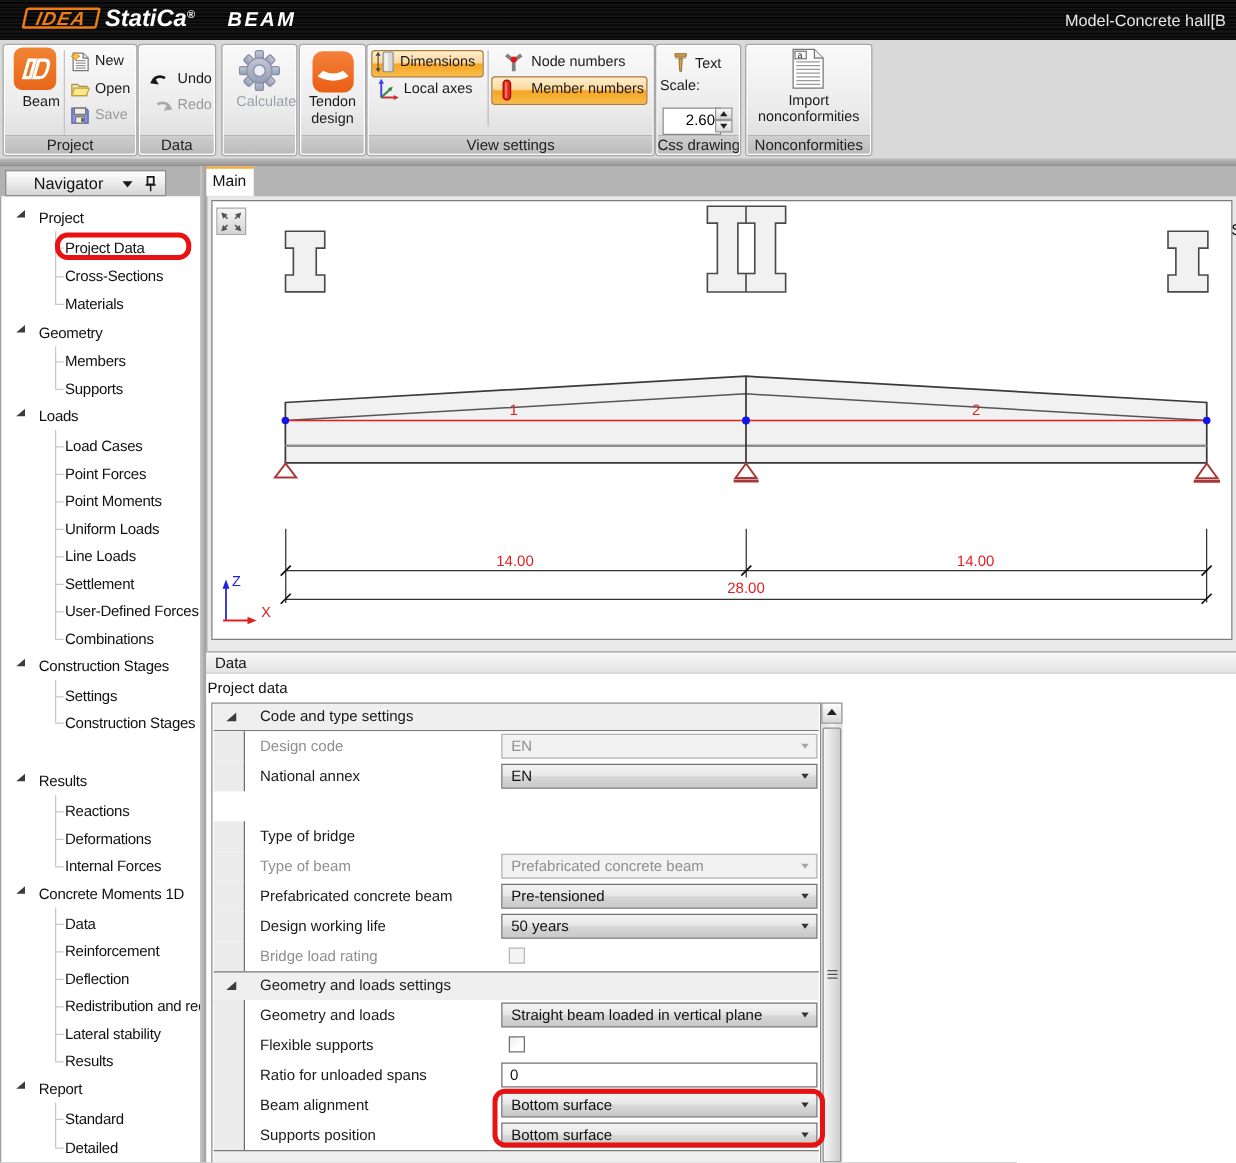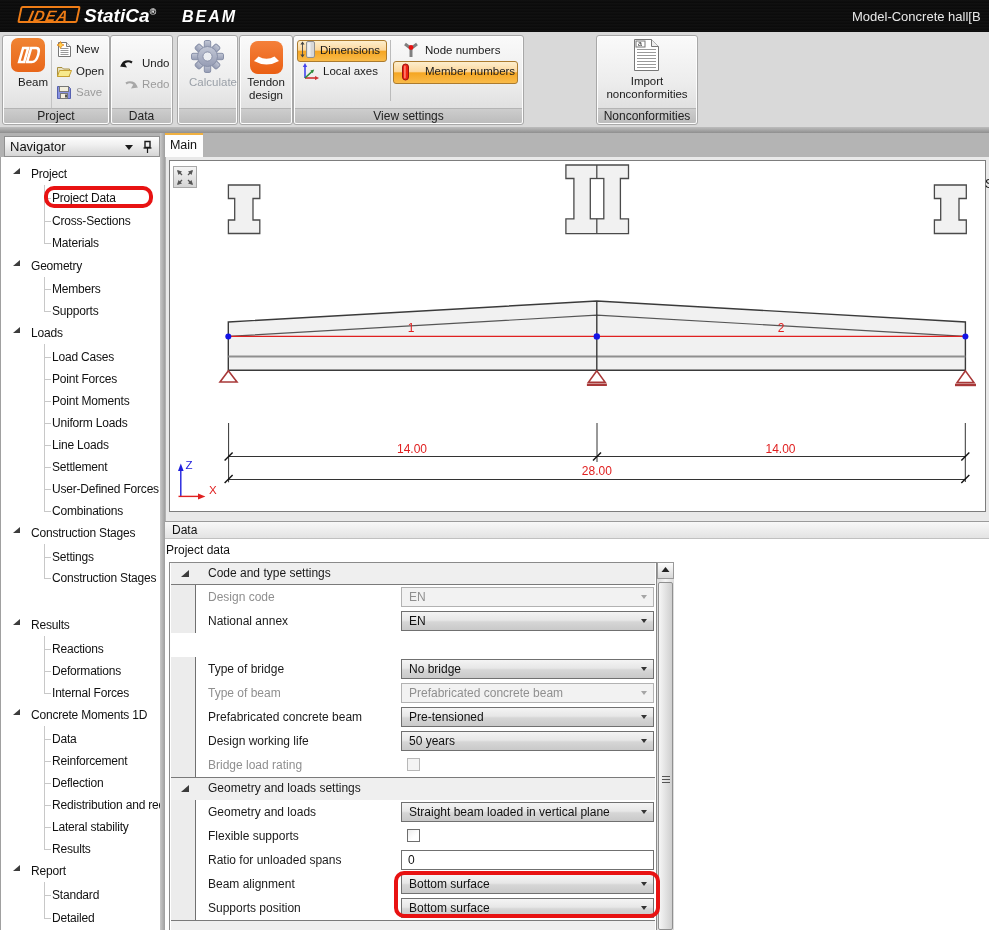--- a/index.html
+++ b/index.html
@@ -15,21 +15,21 @@
 
 #ribbon{left:0;top:32px;width:989px;height:95px;background:#d9d9d9;}
 #ribbonbtm{left:0;top:127px;width:989px;height:6px;background:linear-gradient(#bdbdbd,#8f8f8f);}
 .rgroup{position:absolute;top:3px;bottom:2px;border:1px solid #a8a8a8;border-radius:3px;background:linear-gradient(#fafafa,#ececec 55%,#e2e2e2 78%,#dcdcdc);box-shadow:inset 0 0 0 1px #fdfdfd;}
 .rglabel{position:absolute;left:1px;right:1px;bottom:1px;height:14px;white-space:nowrap;overflow:hidden;background:linear-gradient(#cdcdcd,#bcbcbc);border-top:1px solid #b4b4b4;text-align:center;font-size:12px;color:#222;line-height:14px;border-radius:0 0 2px 2px;}
 .rtext{position:absolute;font-size:11.5px;color:#1a1a1a;white-space:nowrap;}
 .gtext{color:#9b9b9b;}
 .togglebtn{position:absolute;border:1px solid #ab7b2e;border-radius:3px;background:linear-gradient(#fdeecd,#fcd89e 45%,#f5a623 52%,#f9bb4a);}
 
 #navpanel{left:0;top:157px;width:161px;height:773px;background:#fff;border-right:1px solid #8d8d8d;border-left:1px solid #a0a0a0;box-sizing:border-box;}
-#navheader{left:4px;top:136px;width:156px;height:21px;background:linear-gradient(#fdfdfd,#f0f0f0 40%,#d5d5d5);border:1px solid #909090;box-sizing:border-box;font-size:13px;color:#111;line-height:19px;padding-left:5px;}
+#navheader{left:4px;top:136px;width:129px;height:21px;background:linear-gradient(#fdfdfd,#f0f0f0 40%,#d5d5d5);border:1px solid #909090;box-sizing:border-box;font-size:13px;color:#111;line-height:19px;padding-left:22px;}
 .tree{font-size:12px;letter-spacing:-0.2px;color:#111;white-space:nowrap;}
 .titem{position:absolute;height:22px;line-height:22px;}
 .tline{position:absolute;background:#c8c8c8;}
 .tri{position:absolute;width:0;height:0;border-left:7px solid transparent;border-bottom:6px solid #3c3c3c;}
 
 #tabarea{left:162px;top:133px;width:827px;height:24px;background:#b4b4b4;}
 #maintab{left:164px;top:133px;width:39px;height:24px;background:#fdfdfd;border-top:2px solid #f0b040;box-sizing:border-box;font-size:12.5px;text-align:center;line-height:21px;color:#111;}
 #tabpage{left:166px;top:157px;width:823px;height:364px;background:#e9e9e9;}
 #splitter{left:160px;top:133px;width:5px;height:797px;background:linear-gradient(90deg,#c8c8c8,#9e9e9e);}
 #canvasbox{left:169px;top:160px;width:817px;height:352px;background:#fff;border:1px solid #7d7d7d;box-sizing:border-box;}
@@ -196,20 +196,43 @@
 <div class="rtext" style="left:131px;top:4px;height:20px;line-height:20px;">Node numbers</div>
 <div class="togglebtn" style="left:99px;top:25px;width:123px;height:21px;"></div>
 <div style="position:absolute;left:107px;top:27px;">
           <svg width="9" height="18" viewBox="0 0 9 18">
             <rect x="1.5" y="1" width="6" height="16" rx="3" fill="#ee2211" stroke="#991111"></rect>
             <rect x="3" y="2.5" width="1.8" height="13" rx="0.9" fill="#ff7766"></rect>
           </svg>
         </div>
 <div class="rtext" style="left:131px;top:26px;height:19px;line-height:19px;">Member numbers</div>
         <div class="rglabel">View settings</div>
+      </div>
+<div class="rgroup" style="left:524px;width:67px;">
+        <div style="position:absolute;left:14px;top:6px;">
+          <svg width="11" height="16" viewBox="0 0 11 16">
+            <rect x="1" y="1" width="9" height="2" fill="#d9a050" stroke="#8a6020" stroke-width="0.7"></rect>
+            <line x1="1" y1="4.3" x2="10" y2="4.3" stroke="#8a6020" stroke-width="0.7"></line>
+            <path d="M4.2 4.8 H6.8 L6.2 15 H4.8 Z" fill="#d9a050" stroke="#8a6020" stroke-width="0.7"></path>
+          </svg>
+        </div>
+<div class="rtext" style="left:31px;top:9px;">Text</div>
+<div class="rtext" style="left:3px;top:27px;">Scale:</div>
+<div style="position:absolute;left:5px;top:50px;width:41px;height:20px;background:#fff;border:1px solid #8a8a8a;font-size:12px;text-align:right;line-height:19px;padding-right:4px;">2.60</div>
+<div style="position:absolute;left:47px;top:50px;width:14px;height:10px;background:linear-gradient(#fafafa,#d8d8d8);border:1px solid #999;box-sizing:border-box;">
+          <svg width="12" height="8">
+            <polygon points="6,2 9,6 3,6" fill="#222"></polygon>
+          </svg>
+        </div>
+<div style="position:absolute;left:47px;top:60px;width:14px;height:10px;background:linear-gradient(#fafafa,#d8d8d8);border:1px solid #999;box-sizing:border-box;">
+          <svg width="12" height="8">
+            <polygon points="6,6 9,2 3,2" fill="#222"></polygon>
+          </svg>
+        </div>
+        <div class="rglabel">Css drawing</div>
       </div>
 <div class="rgroup" style="left:596px;width:100px;">
         <div style="position:absolute;left:35px;top:2px;">
           <svg width="28" height="34" viewBox="0 0 28 34">
 <path d="M2.5 1.5 H19.5 L26.5 8.5 V32.5 H2.5 Z" fill="#fff" stroke="#777"></path>
 <path d="M19.5 1.5 V8.5 H26.5" fill="#eee" stroke="#777"></path>
 <g stroke="#999">
               <line x1="5" y1="11.5" x2="24" y2="11.5"></line>
               <line x1="5" y1="14.5" x2="24" y2="14.5"></line>
               <line x1="5" y1="17.5" x2="24" y2="17.5"></line>
@@ -399,21 +422,20 @@
         <div class="dd dis">EN<div class="ddarr"></div></div>
       </div>
 <div class="grow" style="top:46px;">
         <div class="ggut"></div>
         <div class="glab ">National annex</div>
         <div class="dd ">EN<div class="ddarr"></div></div>
       </div>
 <div class="grow" style="top:94px;">
         <div class="ggut"></div>
         <div class="glab ">Type of bridge</div>
-        <div class="dd ">No bridge<div class="ddarr"></div></div>
       </div>
 <div class="grow" style="top:118px;">
         <div class="ggut"></div>
         <div class="glab dis">Type of beam</div>
         <div class="dd dis">Prefabricated concrete beam<div class="ddarr"></div></div>
       </div>
 <div class="grow" style="top:142px;">
         <div class="ggut"></div>
         <div class="glab ">Prefabricated concrete beam</div>
         <div class="dd ">Pre-tensioned<div class="ddarr"></div></div>

